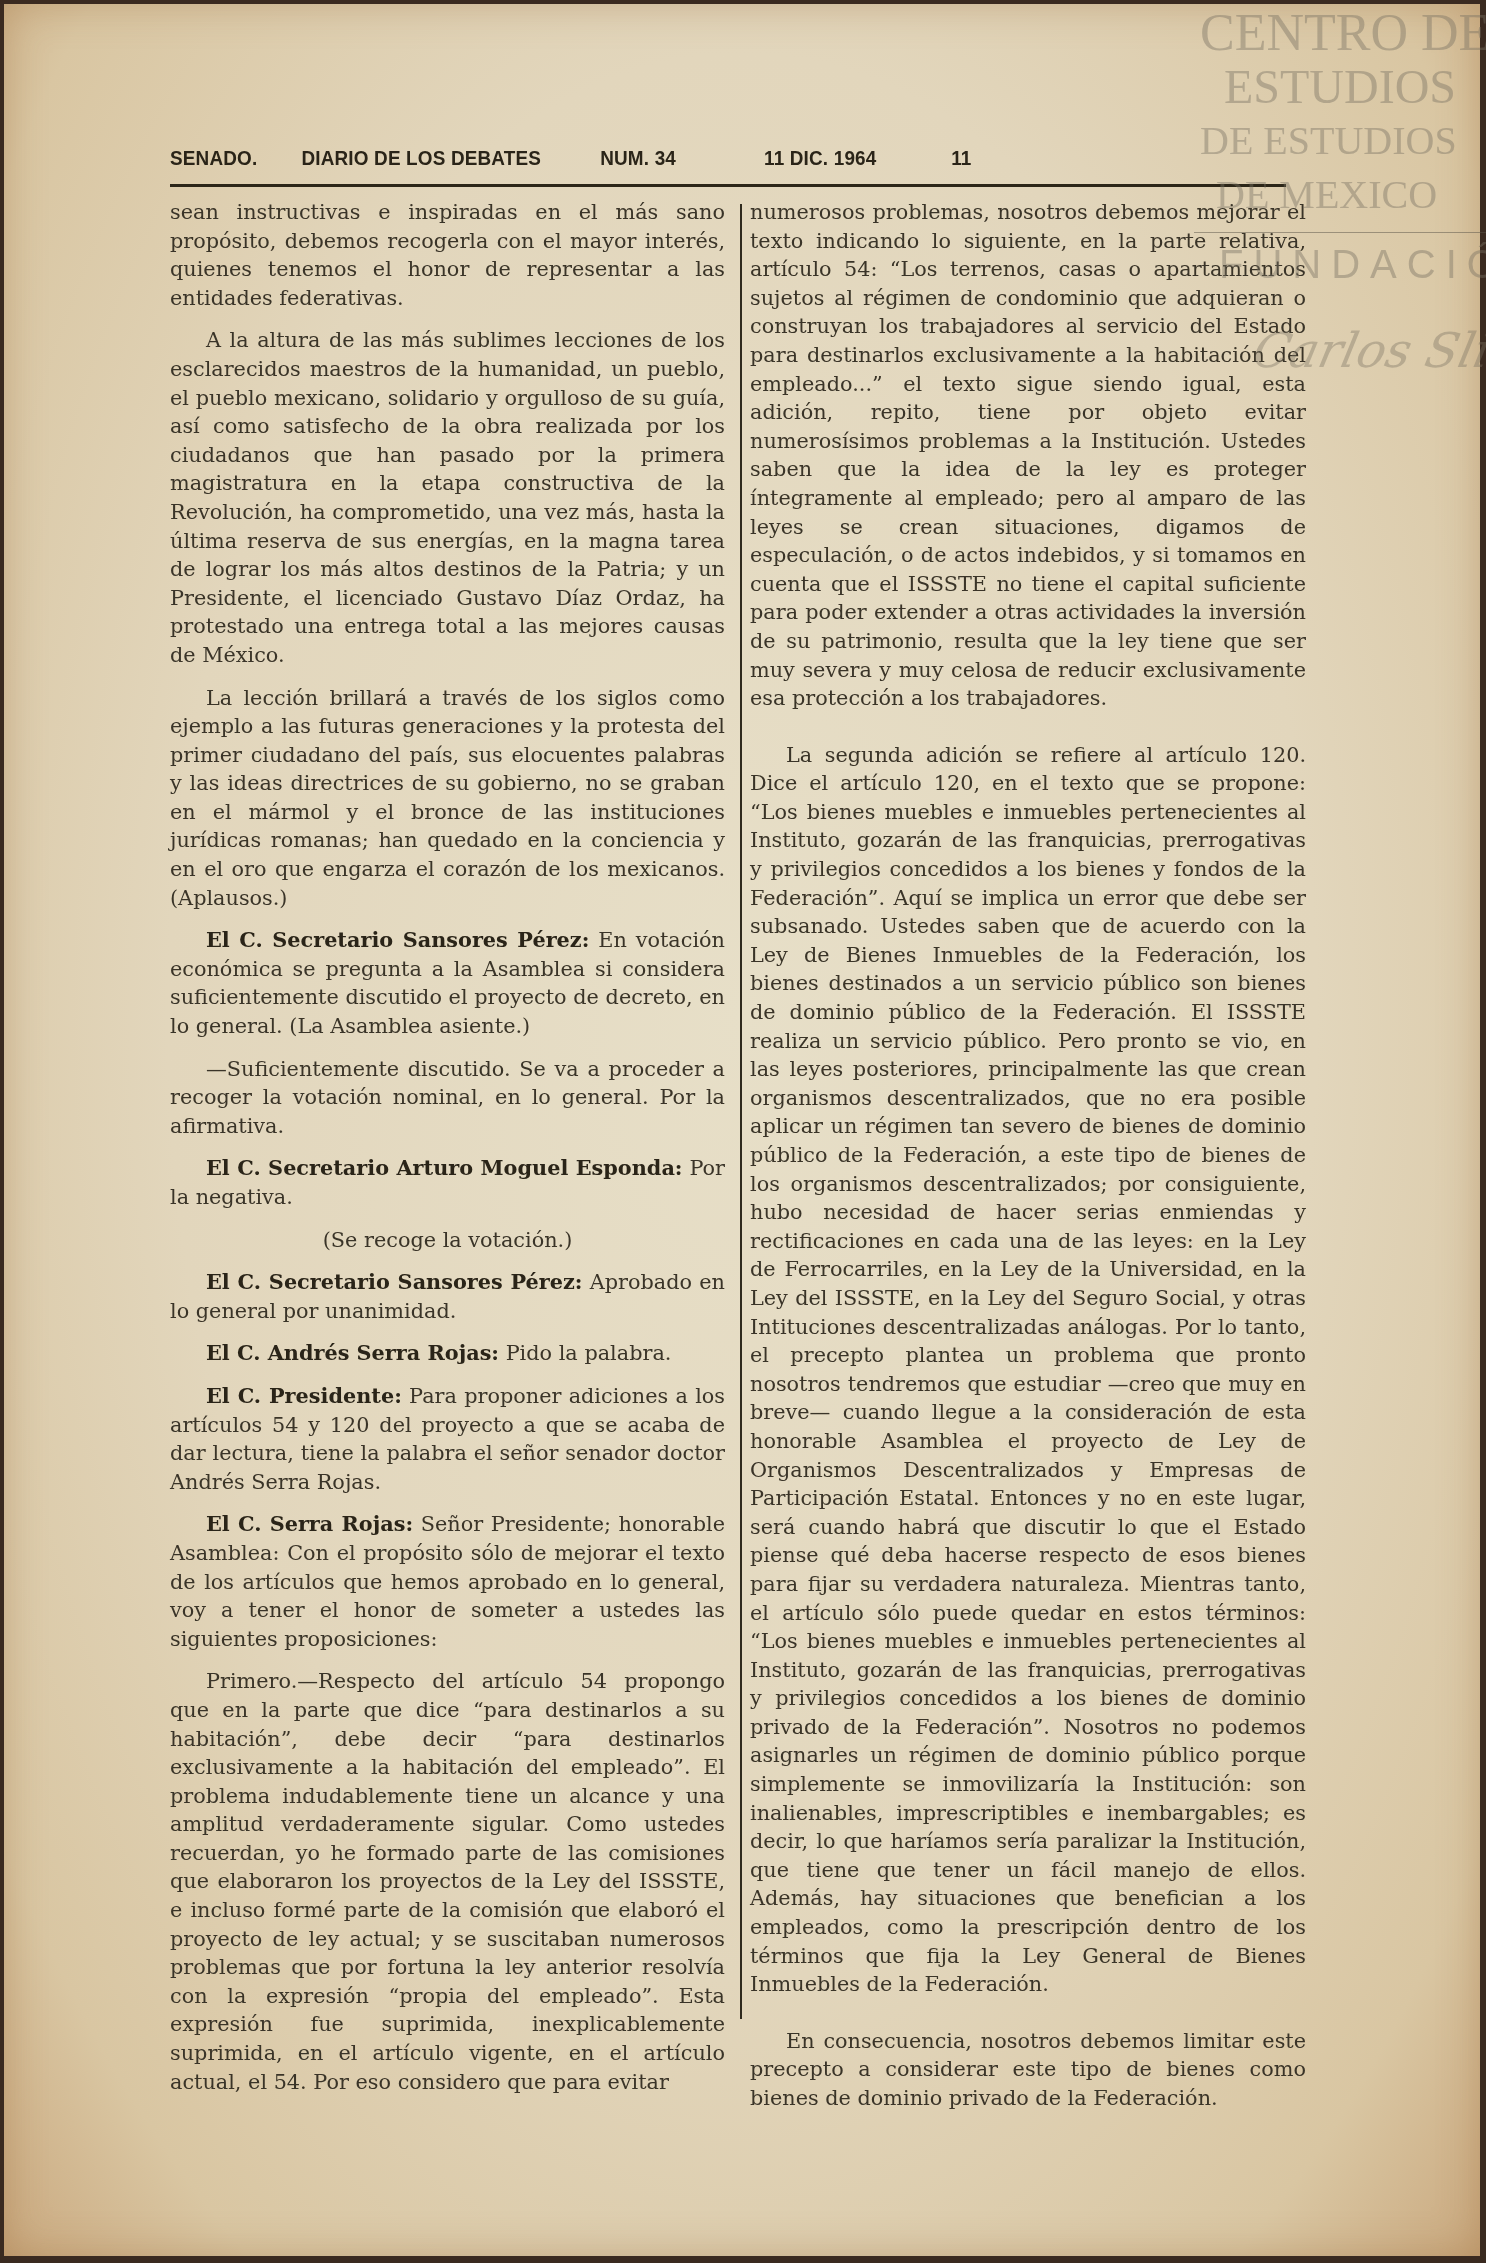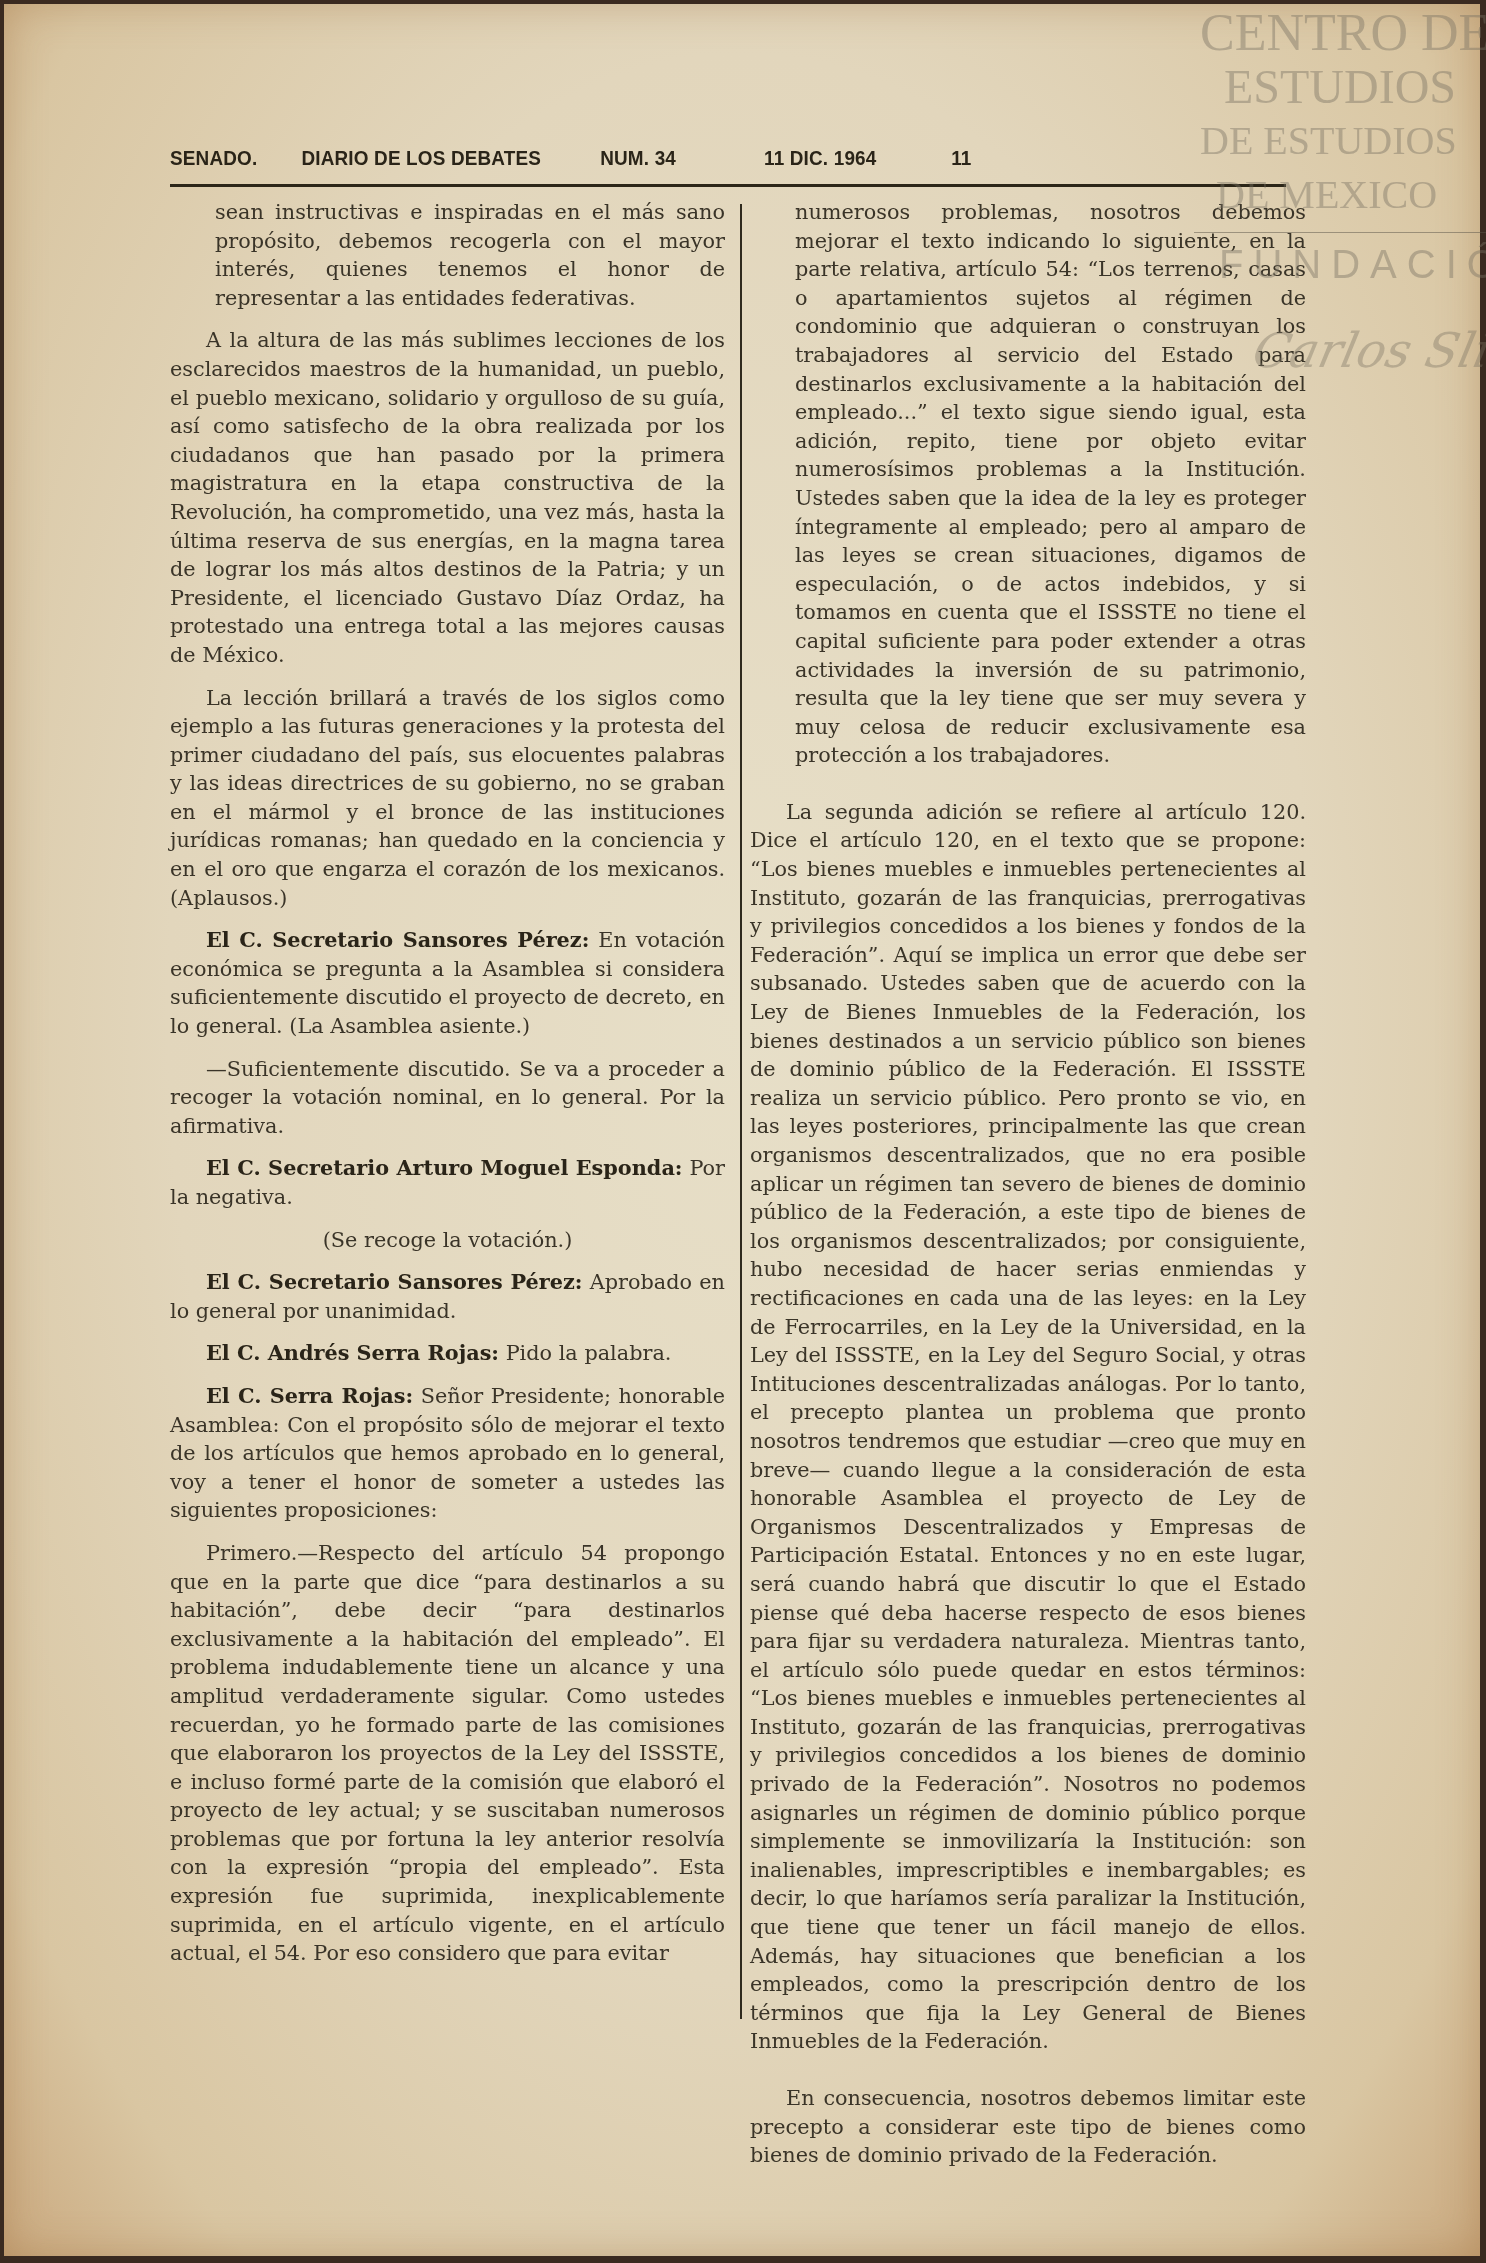--- a/index.html
+++ b/index.html
@@ -26,21 +26,21 @@
     background: #2c2618;
   }
   .col {
     position: absolute; top: 194px; width: 555px;
     font-size: 20.8px; line-height: 28.6px; color: #3a3428;
     text-align: justify; hyphens: manual;
   }
   .col.left { left: 166px; }
   .col.right { left: 746px; width: 556px; }
   .col p { margin: 0 0 14px 0; text-indent: 36px; }
-  .col p.noindent { text-indent: 0; margin-left: 45px; }
+  .col p.noindent { text-indent: 0; }
   .col p.center { text-align: center; text-indent: 0; }
   .col b { color: #2a2418; }
   .divider {
     position: absolute; left: 736px; top: 200px; width: 2px; height: 1815px;
     background: #2f2a1e;
   }
   .wm-line { display:block; font-size: 40px; line-height: 54px; position:absolute; white-space:nowrap; }
   .wm-fund { position:absolute; left: 1215px; top: 238px; font-family: "Liberation Sans", sans-serif; font-size: 40px; letter-spacing: 10px; color: rgba(120,112,98,0.42); white-space:nowrap; }
   .wm-sig { position:absolute; left: 1250px; top: 318px; font-family: "DejaVu Serif", serif; font-style: italic; font-size: 48px; color: rgba(120,112,98,0.38); white-space:nowrap; transform: skewX(-12deg); }
   .wm-box { position:absolute; left:1190px; top:228px; width:296px; height:1px; background: rgba(90,84,72,0.5); }
@@ -62,20 +62,21 @@
   <div class="col left">
     <p class="noindent"><span>sean instructivas e inspiradas en el más sano propósito, debemos recogerla con el mayor interés, quienes tenemos el honor de representar a las entidades federativas.</span></p>
     <p><span>A la altura de las más sublimes lecciones de los esclarecidos maestros de la humanidad, un pueblo, el pueblo mexicano, solidario y orgulloso de su guía, así como satisfecho de la obra realizada por los ciudadanos que han pasado por la primera magistratura en la etapa constructiva de la Revolución, ha comprometido, una vez más, hasta la última reserva de sus energías, en la magna tarea de lograr los más altos destinos de la Patria; y un Presidente, el licenciado Gustavo Díaz Ordaz, ha protestado una entrega total a las mejores causas de México.</span></p>
     <p><span>La lección brillará a través de los siglos como ejemplo a las futuras generaciones y la protesta del primer ciudadano del país, sus elocuentes palabras y las ideas directrices de su gobierno, no se graban en el mármol y el bronce de las instituciones jurídicas romanas; han quedado en la conciencia y en el oro que engarza el corazón de los mexicanos. (Aplausos.)</span></p>
     <p><b>El C. Secretario Sansores Pérez:</b><span> En votación económica se pregunta a la Asamblea si considera suficientemente discutido el proyecto de decreto, en lo general. (La Asamblea asiente.)</span></p>
     <p><span>—Suficientemente discutido. Se va a proceder a recoger la votación nominal, en lo general. Por la afirmativa.</span></p>
     <p><b>El C. Secretario Arturo Moguel Esponda:</b><span> Por la negativa.</span></p>
     <p class="center"><span>(Se recoge la votación.)</span></p>
     <p><b>El C. Secretario Sansores Pérez:</b><span> Aprobado en lo general por unanimidad.</span></p>
     <p><b>El C. Andrés Serra Rojas:</b><span> Pido la palabra.</span></p>
+    <p><b>El C. Presidente:</b><span> Para proponer adiciones a los artículos 54 y 120 del proyecto a que se acaba de dar lectura, tiene la palabra el señor senador doctor Andrés Serra Rojas.</span></p>
     <p><b>El C. Serra Rojas:</b><span> Señor Presidente; honorable Asamblea: Con el propósito sólo de mejorar el texto de los artículos que hemos aprobado en lo general, voy a tener el honor de someter a ustedes las siguientes proposiciones:</span></p>
     <p><span>Primero.—Respecto del artículo 54 propongo que en la parte que dice “para destinarlos a su habitación”, debe decir “para destinarlos exclusivamente a la habitación del empleado”. El problema indudablemente tiene un alcance y una amplitud verdaderamente sigular. Como ustedes recuerdan, yo he formado parte de las comisiones que elaboraron los proyectos de la Ley del ISSSTE, e incluso formé parte de la comisión que elaboró el proyecto de ley actual; y se suscitaban numerosos problemas que por fortuna la ley anterior resolvía con la expresión “propia del empleado”. Esta expresión fue suprimida, inexplicablemente suprimida, en el artículo vigente, en el artículo actual, el 54. Por eso considero que para evitar</span></p>
   </div>
 
   <div class="divider"></div>
 
   <div class="col right">
     <p class="noindent" style="margin-bottom:28px"><span>numerosos problemas, nosotros debemos mejorar el texto indicando lo siguiente, en la parte relativa, artículo 54: “Los terrenos, casas o apartamientos sujetos al régimen de condominio que adquieran o construyan los trabajadores al servicio del Estado para destinarlos exclusivamente a la habitación del empleado...” el texto sigue siendo igual, esta adición, repito, tiene por objeto evitar numerosísimos problemas a la Institución. Ustedes saben que la idea de la ley es proteger íntegramente al empleado; pero al amparo de las leyes se crean situaciones, digamos de especulación, o de actos indebidos, y si tomamos en cuenta que el ISSSTE no tiene el capital suficiente para poder extender a otras actividades la inversión de su patrimonio, resulta que la ley tiene que ser muy severa y muy celosa de reducir exclusivamente esa protección a los trabajadores.</span></p>
     <p style="margin-bottom:28px"><span>La segunda adición se refiere al artículo 120. Dice el artículo 120, en el texto que se propone: “Los bienes muebles e inmuebles pertenecientes al Instituto, gozarán de las franquicias, prerrogativas y privilegios concedidos a los bienes y fondos de la Federación”. Aquí se implica un error que debe ser subsanado. Ustedes saben que de acuerdo con la Ley de Bienes Inmuebles de la Federación, los bienes destinados a un servicio público son bienes de dominio público de la Federación. El ISSSTE realiza un servicio público. Pero pronto se vio, en las leyes posteriores, principalmente las que crean organismos descentralizados, que no era posible aplicar un régimen tan severo de bienes de dominio público de la Federación, a este tipo de bienes de los organismos descentralizados; por consiguiente, hubo necesidad de hacer serias enmiendas y rectificaciones en cada una de las leyes: en la Ley de Ferrocarriles, en la Ley de la Universidad, en la Ley del ISSSTE, en la Ley del Seguro Social, y otras Intituciones descentralizadas análogas. Por lo tanto, el precepto plantea un problema que pronto nosotros tendremos que estudiar —creo que muy en breve— cuando llegue a la consideración de esta honorable Asamblea el proyecto de Ley de Organismos Descentralizados y Empresas de Participación Estatal. Entonces y no en este lugar, será cuando habrá que discutir lo que el Estado piense qué deba hacerse respecto de esos bienes para fijar su verdadera naturaleza. Mientras tanto, el artículo sólo puede quedar en estos términos: “Los bienes muebles e inmuebles pertenecientes al Instituto, gozarán de las franquicias, prerrogativas y privilegios concedidos a los bienes de dominio privado de la Federación”. Nosotros no podemos asignarles un régimen de dominio público porque simplemente se inmovilizaría la Institución: son inalienables, imprescriptibles e inembargables; es decir, lo que haríamos sería paralizar la Institución, que tiene que tener un fácil manejo de ellos. Además, hay situaciones que benefician a los empleados, como la prescripción dentro de los términos que fija la Ley General de Bienes Inmuebles de la Federación.</span></p>
     <p><span>En consecuencia, nosotros debemos limitar este precepto a considerar este tipo de bienes como bienes de dominio privado de la Federación.</span></p>

